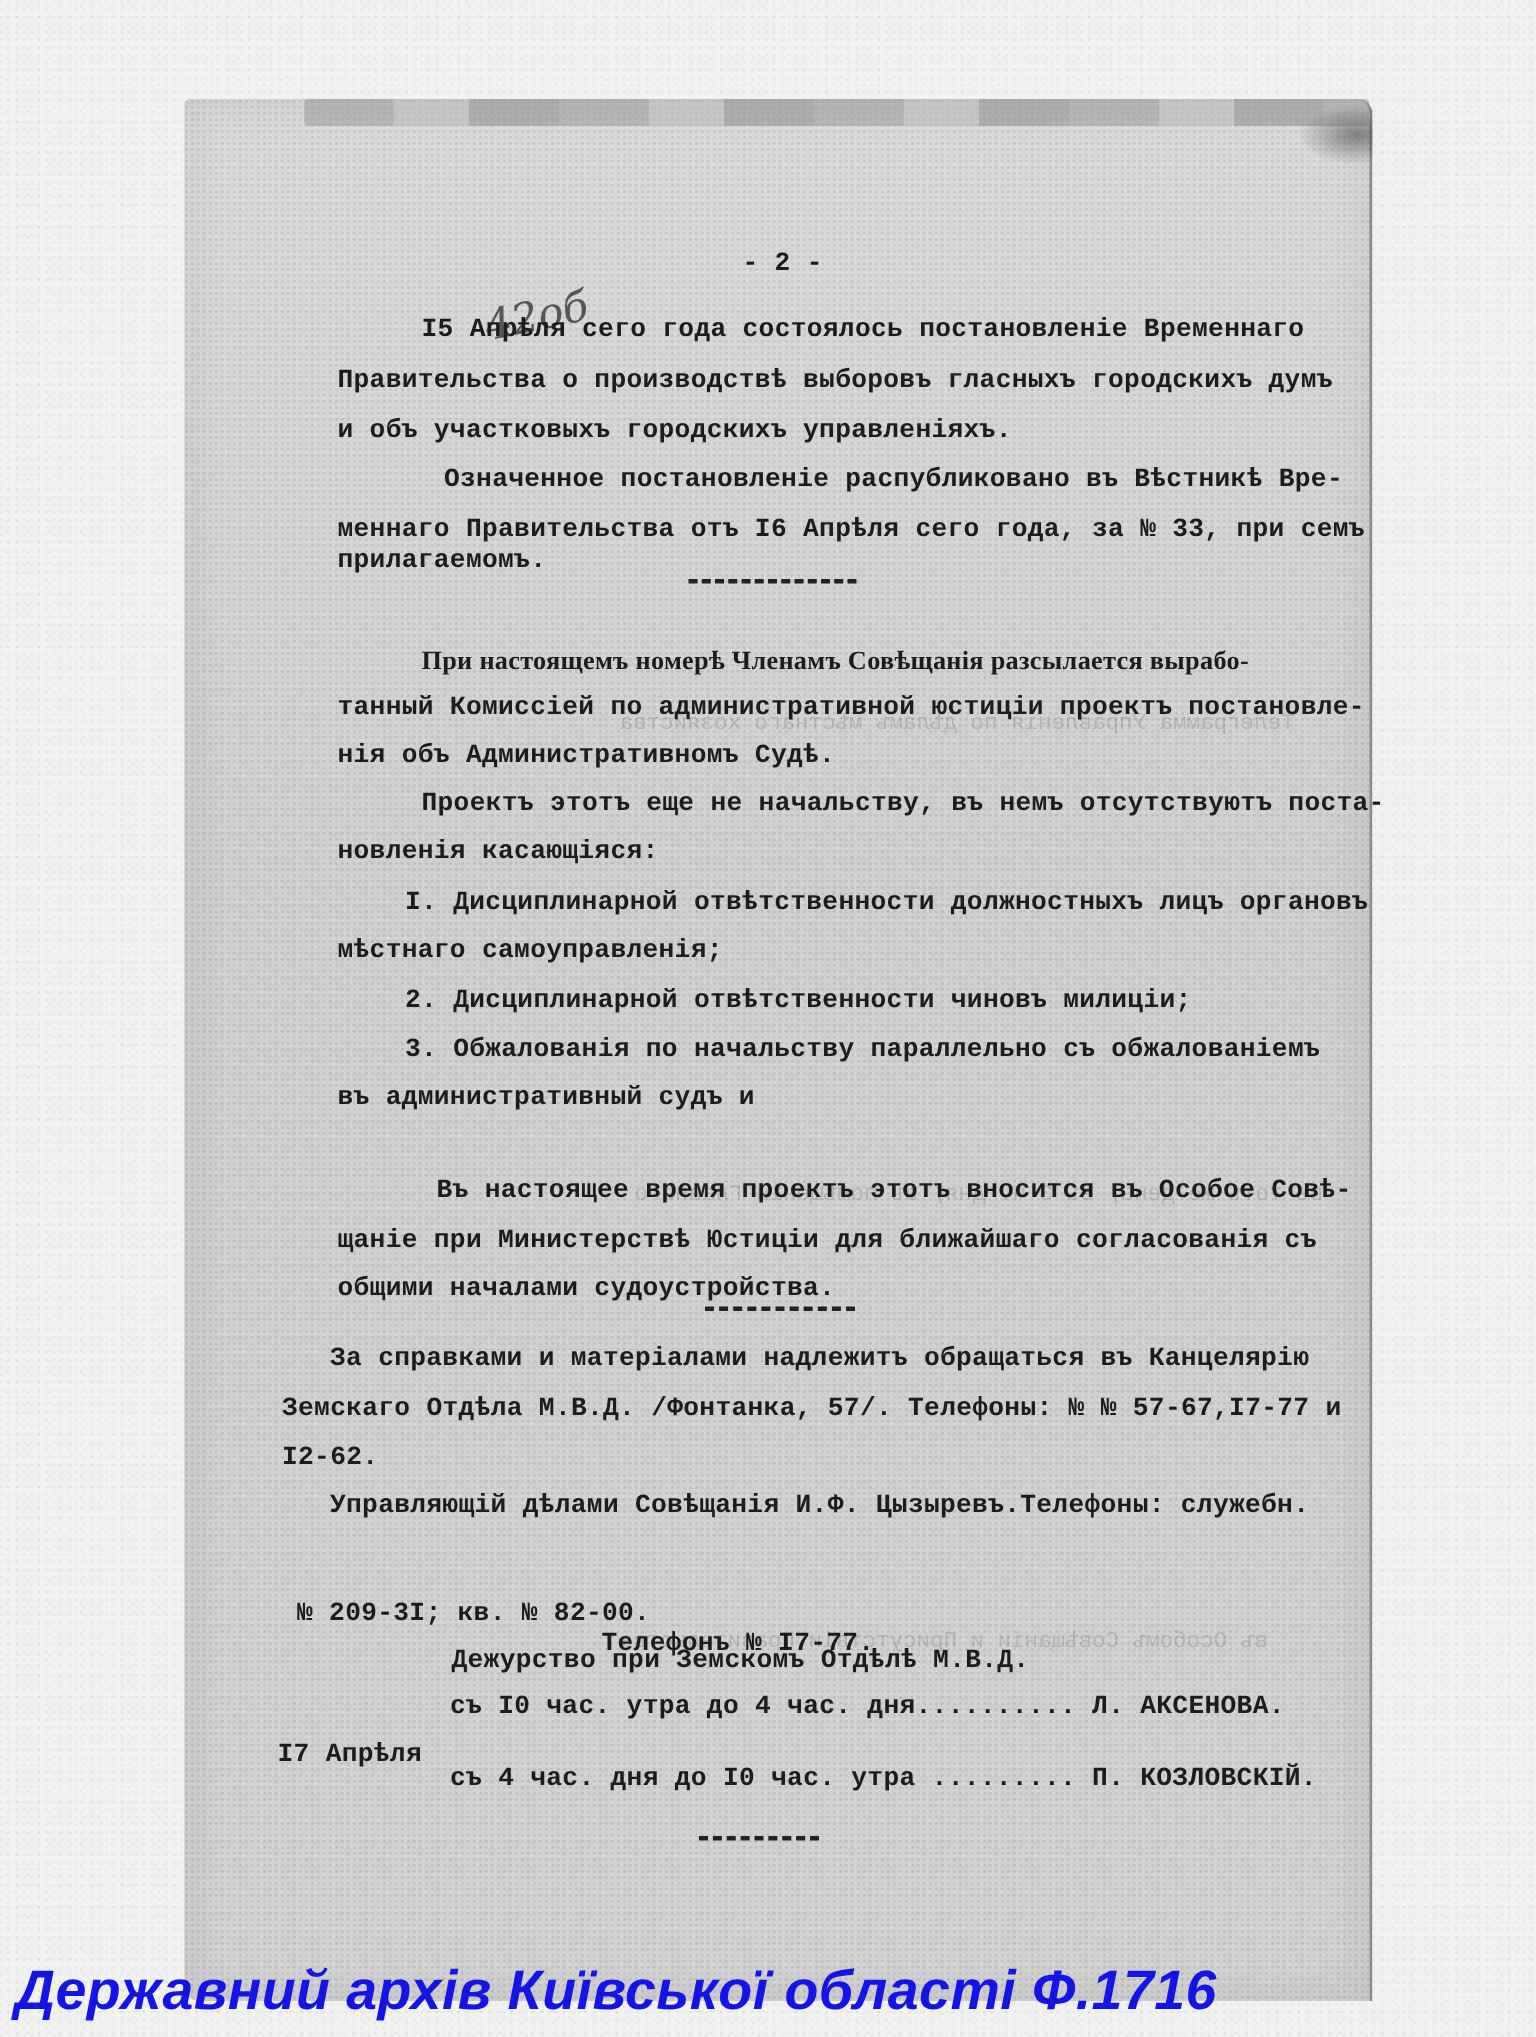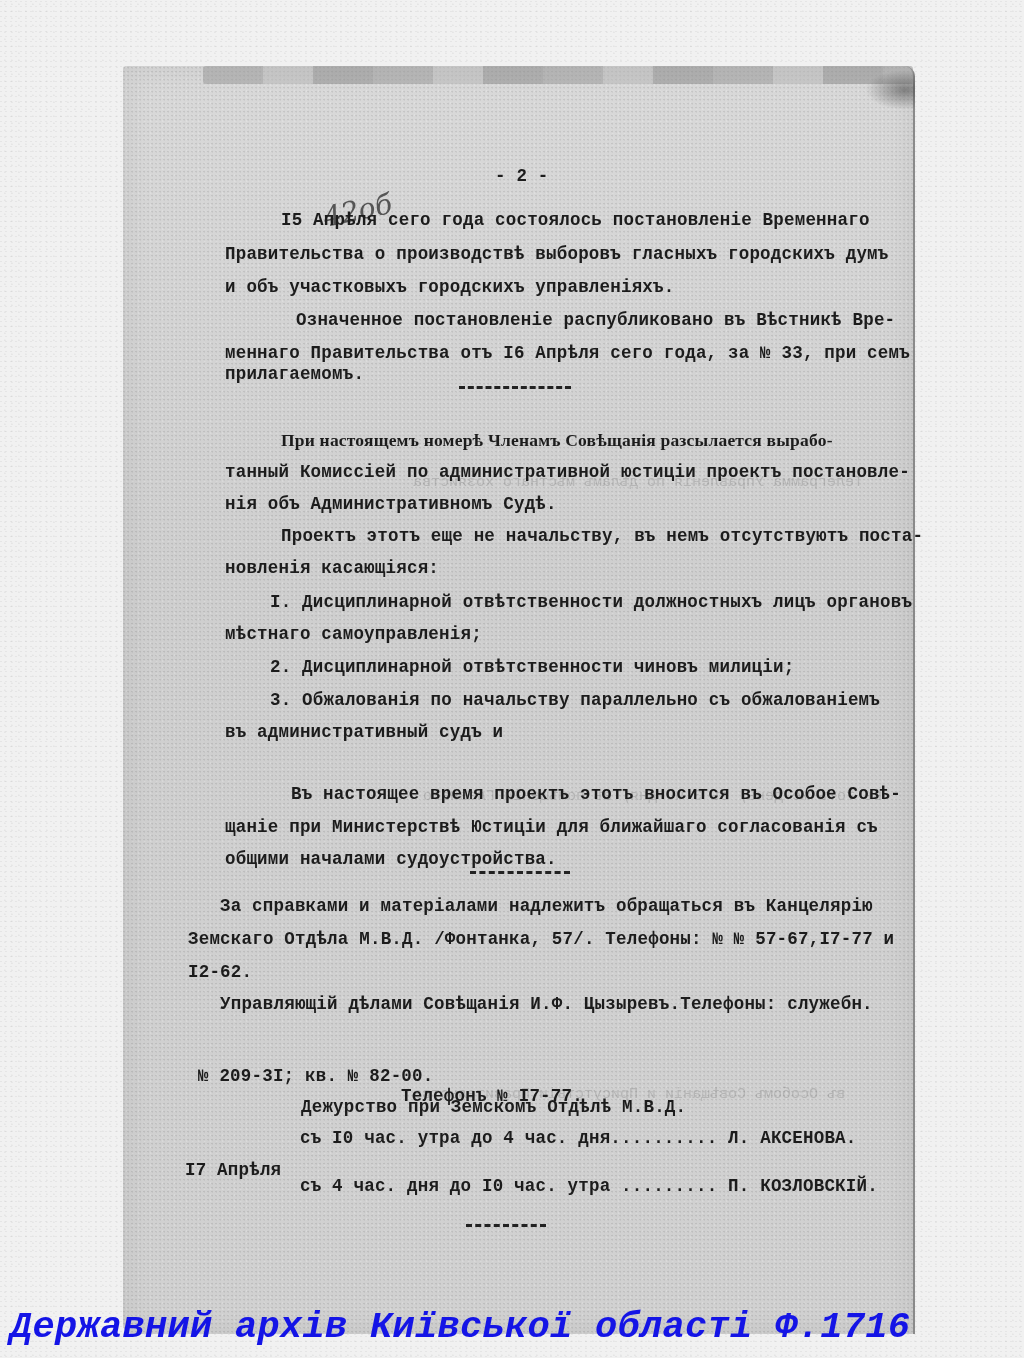--- a/index.html
+++ b/index.html
@@ -46,21 +46,21 @@
   .divider {
     position: absolute; height: 0; border-top: 3px dashed #222;
   }
   .bleed {
     position: absolute; color: rgba(40,40,40,0.16); font-size: 15px;
     white-space: nowrap; transform: scaleX(-1);
     font-family: "Liberation Mono", monospace;
   }
   .watermark {
     position: absolute; left: 10px; top: 1306px;
-    font-family: Liberation Mono, monospace; font-weight: bold; font-style: italic;
+    font-family: Liberation Sans, sans-serif; font-weight: bold; font-style: italic;
     font-size: 37px; color: #1414e6; letter-spacing: 0.3px; white-space: nowrap;
   }
 </style>
 </head>
 <body>
 
 <div class="page">
   <div class="torn-edge"></div>
   <div class="torn-corner"></div>
 

